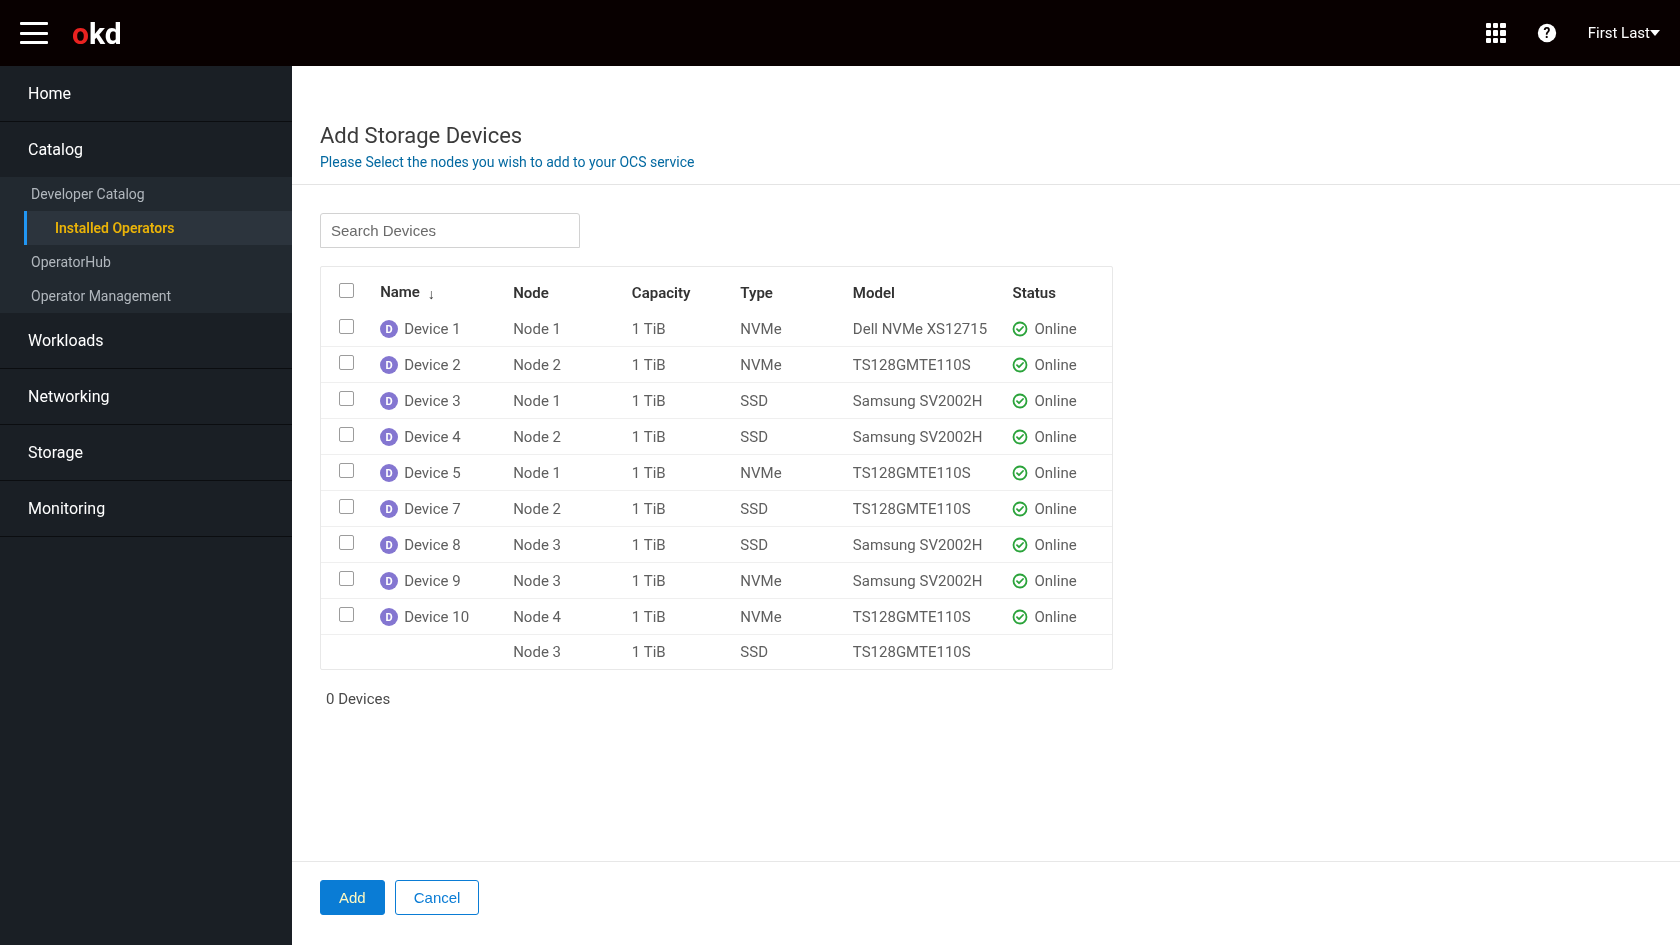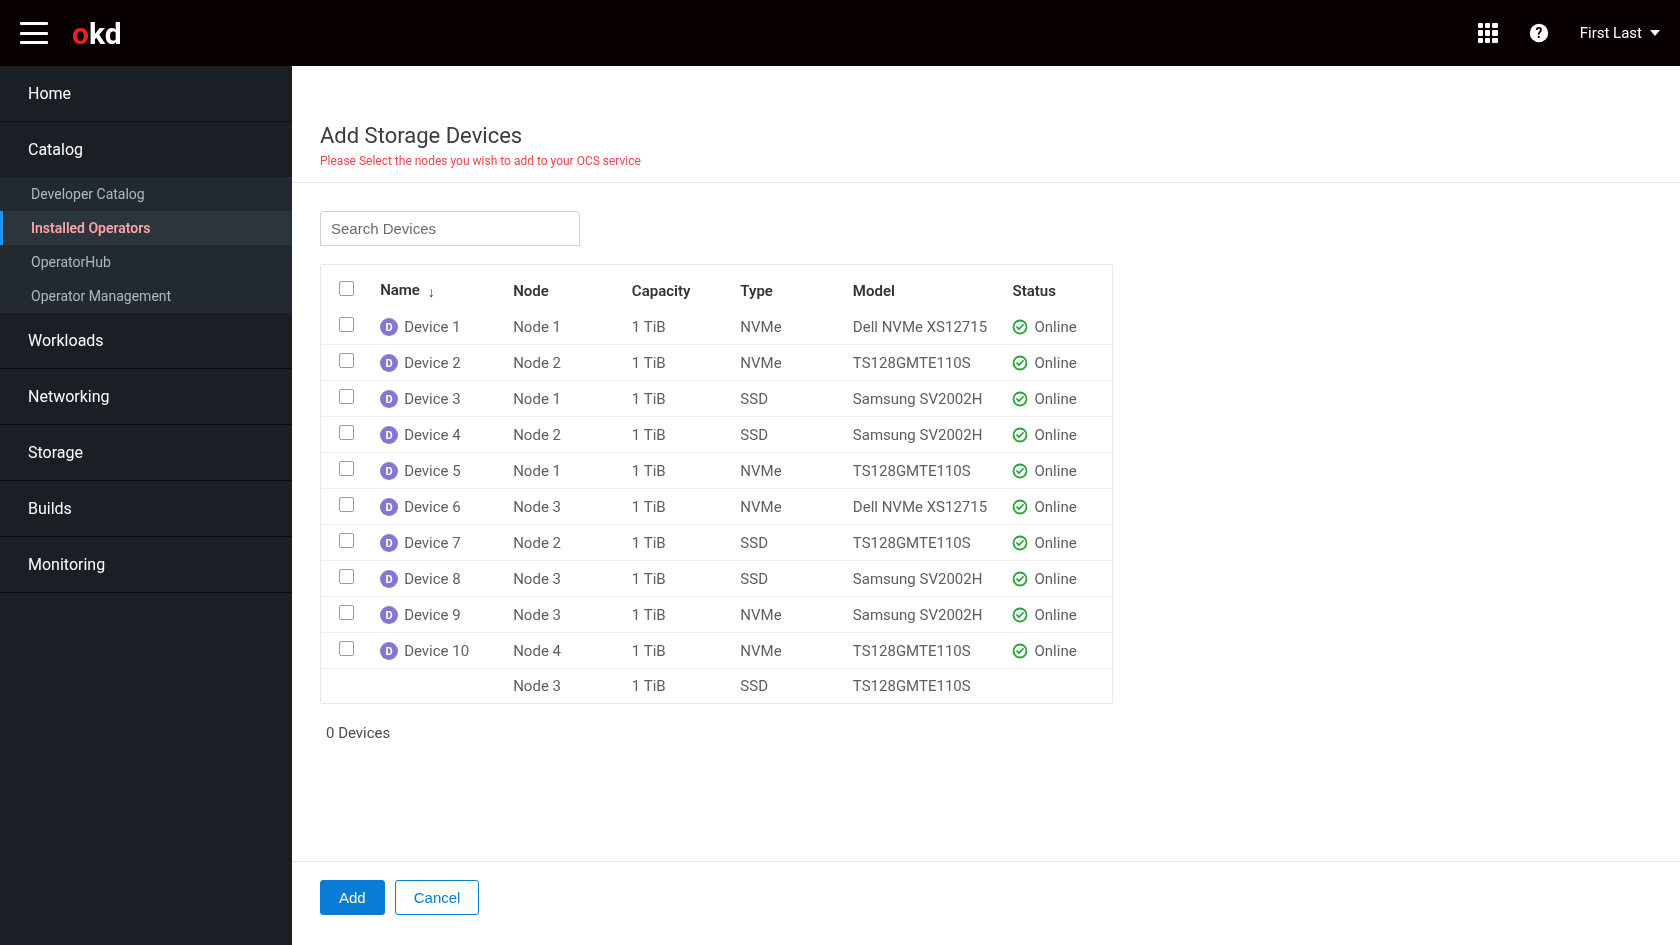--- a/index.html
+++ b/index.html
@@ -10,39 +10,39 @@
   .hamburger { width: 28px; height: 22px; display: flex; flex-direction: column; justify-content: space-between; cursor: pointer; margin-right: 24px; }
   .hamburger span { display: block; height: 3px; background: #fff; border-radius: 1px; }
   .logo { font-size: 30px; font-weight: 700; letter-spacing: 0; }
   .logo .o { color: #e92220; }
   .logo .kd { color: #fff; }
   .topbar-spacer { flex: 1; }
   .topbar-item { display: flex; align-items: center; margin-left: 30px; cursor: pointer; }
   .help-icon { width: 22px; height: 22px; }
   .apps-icon { width: 20px; height: 20px; display: grid; grid-template-columns: repeat(3, 1fr); grid-template-rows: repeat(3, 1fr); gap: 2px; }
   .apps-icon span { background: #fff; border-radius: 1px; }
-  .user-name { font-size: 15px; color: #fff; margin-right: 8px; }
+  .user-name { font-size: 15px; color: #fff; }
   .caret-down { width: 0; height: 0; border-left: 5px solid transparent; border-right: 5px solid transparent; border-top: 6px solid #fff; }
 
   
   .shell { display: flex; height: calc(945px - 66px); }
 
   
   .sidebar { width: 292px; background: #1a1f25; color: #d8dce0; display: flex; flex-direction: column; }
   .nav-item { padding: 18px 28px; font-size: 16px; color: #fff; cursor: pointer; border-bottom: 1px solid #0b0d10; }
   .nav-section-header { padding: 18px 28px; font-size: 16px; color: #fff; cursor: pointer; }
   .nav-sub { background: #222930; }
   .nav-sub-item { padding: 9px 28px; font-size: 14px; color: #b1b7bd; cursor: pointer; border-left: 3px solid transparent; }
-  .nav-sub-item.active { background: #2c343d; color: #fca5a5; font-weight: 600; border-left-color: #2196f3; }
+  .nav-sub-item.active { background: #2c343d; color: #eab308; font-weight: 600; border-left-color: #2196f3; margin-left: 24px; }
 
   
   .main { flex: 1; background: #fff; overflow: hidden; display: flex; flex-direction: column; margin-top: 33px; }
   .content-header { padding: 24px 28px 14px 28px; border-bottom: 1px solid #e4e4e4; }
   .page-title { font-size: 22px; font-weight: 400; color: #3b3b3b; margin-bottom: 6px; }
-  .page-sub { font-size: 12px; color: #ef4444; }
+  .page-sub { font-size: 14px; color: #0369a1; }
 
   .content-body { padding: 28px; flex: 1; overflow: auto; }
 
   .search-wrap { margin-bottom: 18px; }
   .search-input { width: 260px; padding: 8px 10px; font-size: 15px; border: 1px solid #d2d2d2; border-top-left-radius: 3px; border-top-right-radius: 3px; outline: none; color: #333; }
   .search-input::placeholder { color: #6a6a6a; }
 
   .table-container { border: 1px solid #e8e8e8; border-radius: 2px; width: 793px; position: relative; }
   .table-scroll { max-height: 446px; overflow-y: scroll; }
   .table-scroll::-webkit-scrollbar { width: 12px; }
@@ -127,21 +127,20 @@
     <div class="nav-sub">
       <div class="nav-sub-item">Developer Catalog</div>
       <div class="nav-sub-item active">Installed Operators</div>
       <div class="nav-sub-item">OperatorHub</div>
       <div class="nav-sub-item">Operator Management</div>
     </div>
 
     <div class="nav-item">Workloads</div>
     <div class="nav-item">Networking</div>
     <div class="nav-item">Storage</div>
-    <div class="nav-item">Builds</div>
     <div class="nav-item">Monitoring</div>
   </nav>
 
   <main class="main">
     <div class="content-header">
       <h1 class="page-title">Add Storage Devices</h1>
       <div class="page-sub">Please Select the nodes you wish to add to your OCS service</div>
     </div>
 
     <div class="content-body">
@@ -258,37 +257,20 @@
                       <svg viewBox="0 0 16 16" class="status-icon">
                         <circle cx="8" cy="8" r="6.5" fill="none" stroke="#2aa33a" stroke-width="1.8"></circle>
                         <path d="M5 8.2 L7 10.2 L11 6" fill="none" stroke="#2aa33a" stroke-width="1.8" stroke-linecap="round" stroke-linejoin="round"></path>
                       </svg>
                       <span class="status-text">Online</span>
                     </div>
                   </td>
                 </tr>
                 <tr>
                   <td class="col-check"><span class="chk"></span></td>
-                  <td><span class="device-badge">D</span><span class="device-name-text">Device 6</span></td>
-                  <td>Node 3</td>
-                  <td>1 TiB</td>
-                  <td>NVMe</td>
-                  <td>Dell NVMe XS12715</td>
-                  <td>
-                    <div class="status-cell">
-                      <svg viewBox="0 0 16 16" class="status-icon">
-                        <circle cx="8" cy="8" r="6.5" fill="none" stroke="#2aa33a" stroke-width="1.8"></circle>
-                        <path d="M5 8.2 L7 10.2 L11 6" fill="none" stroke="#2aa33a" stroke-width="1.8" stroke-linecap="round" stroke-linejoin="round"></path>
-                      </svg>
-                      <span class="status-text">Online</span>
-                    </div>
-                  </td>
-                </tr>
-                <tr>
-                  <td class="col-check"><span class="chk"></span></td>
                   <td><span class="device-badge">D</span><span class="device-name-text">Device 7</span></td>
                   <td>Node 2</td>
                   <td>1 TiB</td>
                   <td>SSD</td>
                   <td>TS128GMTE110S</td>
                   <td>
                     <div class="status-cell">
                       <svg viewBox="0 0 16 16" class="status-icon">
                         <circle cx="8" cy="8" r="6.5" fill="none" stroke="#2aa33a" stroke-width="1.8"></circle>
                         <path d="M5 8.2 L7 10.2 L11 6" fill="none" stroke="#2aa33a" stroke-width="1.8" stroke-linecap="round" stroke-linejoin="round"></path>

